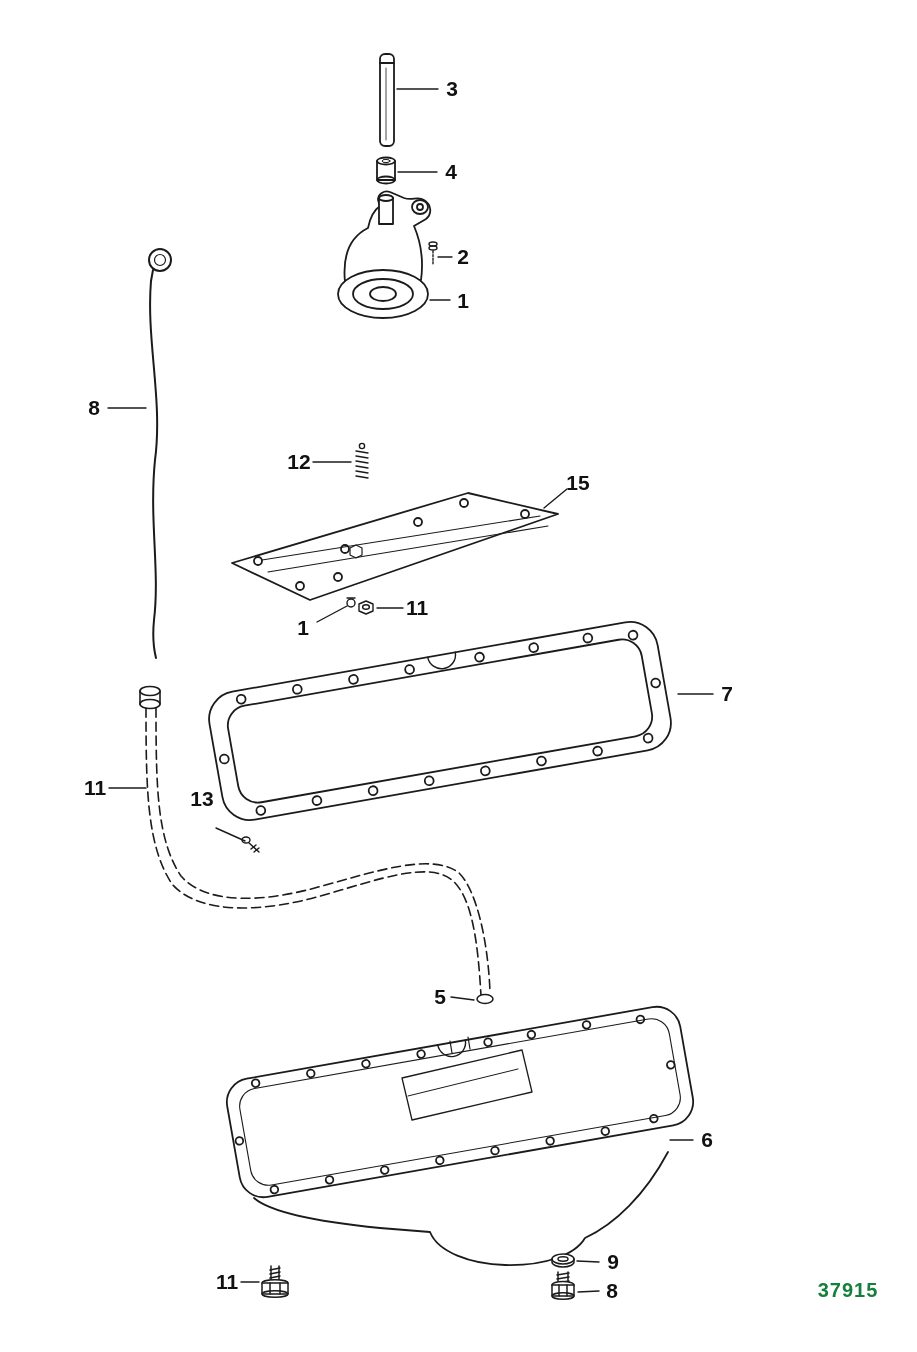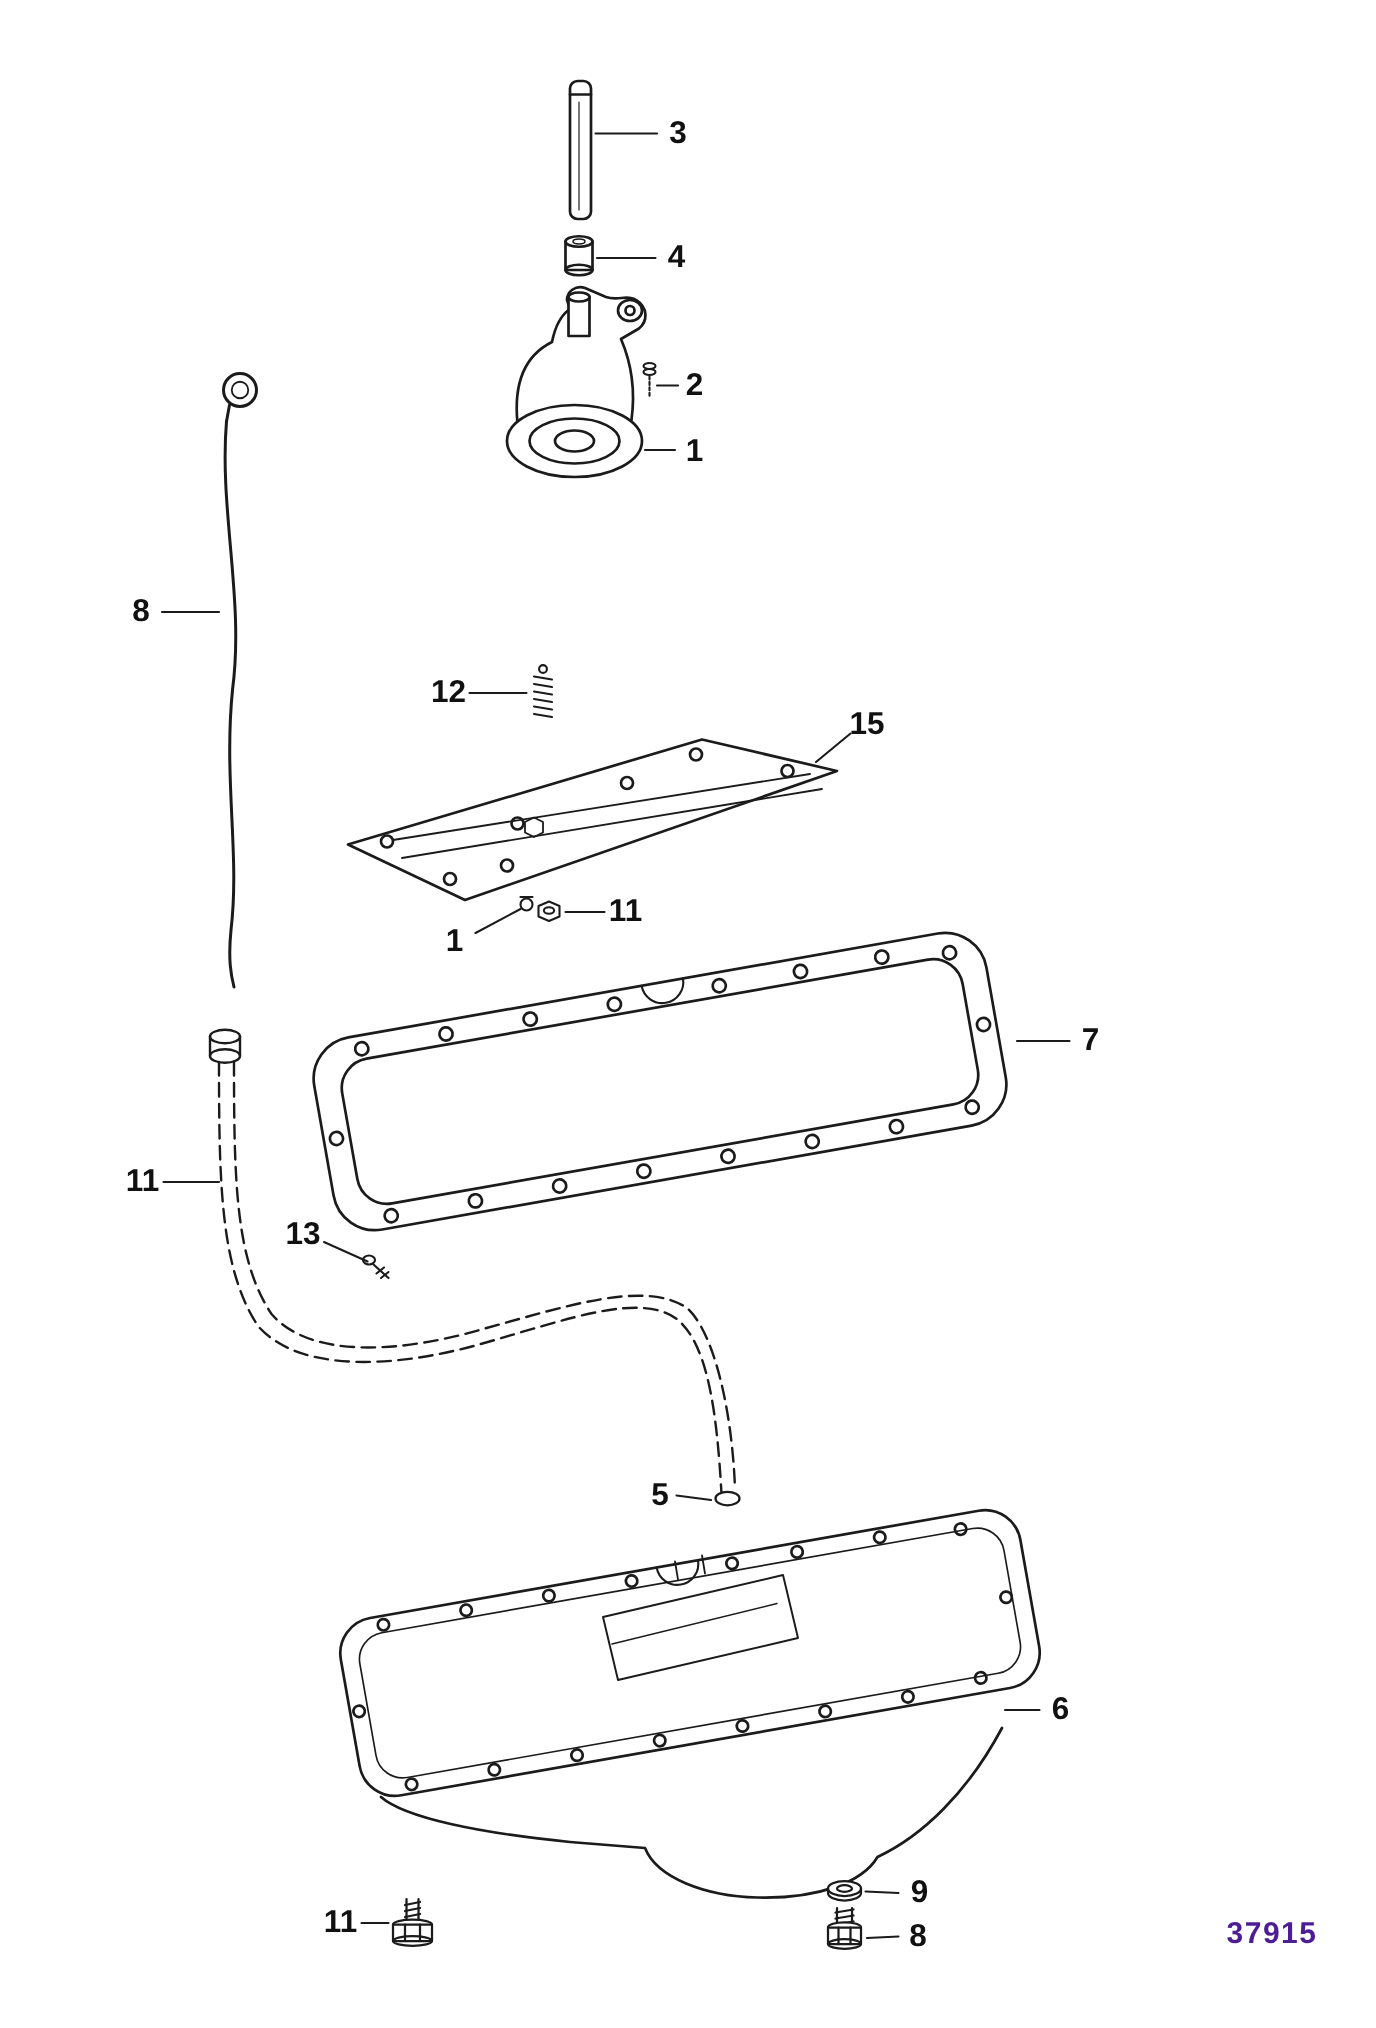--- a/index.html
+++ b/index.html
@@ -2,21 +2,21 @@
 <html><head>
 <meta charset="utf-8">
 <style>
   html,body{margin:0;padding:0;background:#ffffff;}
   #page{position:relative;width:917px;height:1352px;background:#ffffff;overflow:hidden;
         font-family:"Liberation Sans", sans-serif;}
   #art{position:absolute;left:0;top:0;}
   .callout{position:absolute;transform:translate(-50%,-50%);
            font-weight:bold;font-size:21px;color:#111;white-space:nowrap;}
   .fig-num{position:absolute;transform:translate(-50%,-50%);
-           font-weight:bold;font-size:20px;color:#4c1d95;letter-spacing:1px;}
+           font-weight:bold;font-size:20px;color:#15803d;letter-spacing:1px;}
 </style>
 </head>
 <body>
 
 <div id="page">
 
   <svg id="art" width="917" height="1352" viewBox="0 0 917 1352">
     <g stroke="#1b1b1b" fill="none" stroke-width="1.8" stroke-linecap="round" stroke-linejoin="round">
 
       <g>
@@ -223,21 +223,21 @@
   <div class="callout" style="left:452px;top:89px">3</div>
   <div class="callout" style="left:451px;top:172px">4</div>
   <div class="callout" style="left:440px;top:997px">5</div>
   <div class="callout" style="left:707px;top:1140px">6</div>
   <div class="callout" style="left:727px;top:694px">7</div>
   <div class="callout" style="left:612px;top:1291px">8</div>
   <div class="callout" style="left:613px;top:1262px">9</div>
   <div class="callout" style="left:227px;top:1282px">11</div>
   <div class="callout" style="left:95px;top:788px">11</div>
   <div class="callout" style="left:94px;top:408px">8</div>
-  <div class="callout" style="left:202px;top:823px">13</div>
+  <div class="callout" style="left:202px;top:799px">13</div>
   <div class="callout" style="left:299px;top:462px">12</div>
   <div class="callout" style="left:578px;top:483px">15</div>
   <div class="callout" style="left:303px;top:628px">1</div>
   <div class="callout" style="left:417px;top:608px">11</div>
 
   <div class="fig-num" style="left:848px;top:1290px">37915</div>
 
 </div>
 
 </body></html>

